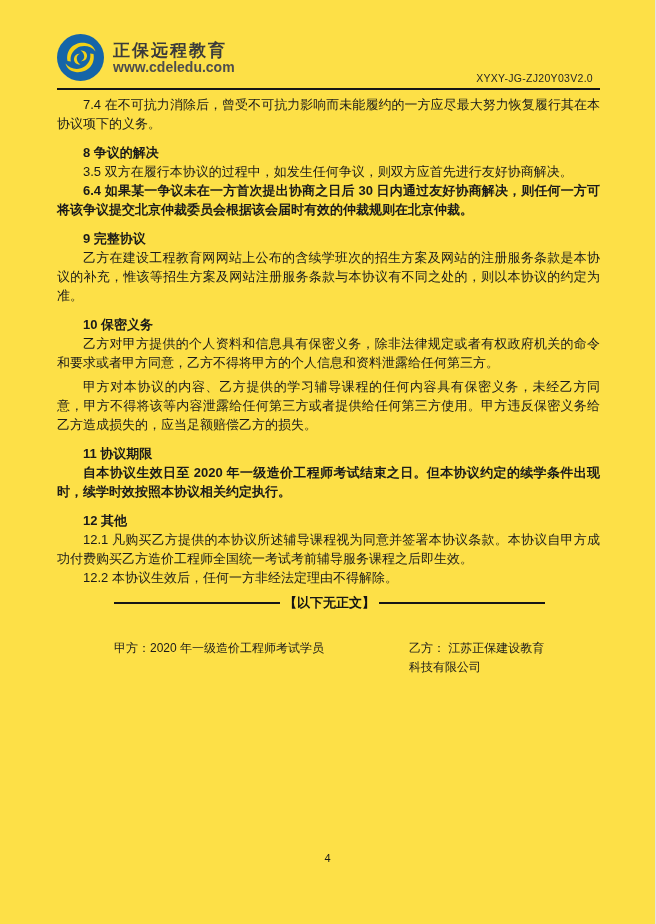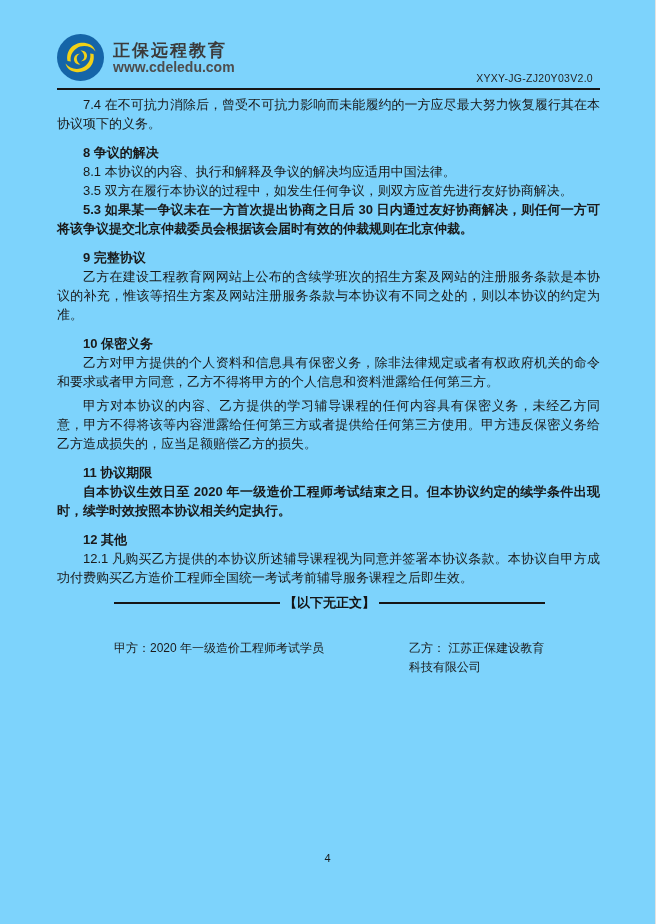--- a/index.html
+++ b/index.html
@@ -4,21 +4,21 @@
 <style>
   html, body { margin: 0; padding: 0; background: #ffffff; }
   body {
     font-family: "Liberation Sans", "DejaVu Sans", sans-serif;
     color: #1a1a1a;
   }
   .page {
     position: relative;
     width: 656px;
     height: 924px;
-    background: #7dd3fc;
+    background: #fde047;
     box-sizing: border-box;
     border-right: 1px solid #e2e2e2;
     overflow: hidden;
   }
   
   .header {
     position: relative;
     padding: 34px 55px 0 57px;
     height: 52px;
   }
@@ -125,32 +125,32 @@
     </div>
     <div class="doc-code">XYXY-JG-ZJ20Y03V2.0</div>
   </div>
 
   <div class="header-rule"></div>
 
   <div class="contract-body">
     <div>
         <p class="para">7.4 在不可抗力消除后，曾受不可抗力影响而未能履约的一方应尽最大努力恢复履行其在本协议项下的义务。</p>
         <p class="heading">8 争议的解决</p>
-        <p class="para">8.1 本协议的内容、执行和解释及争议的解决均应适用中国法律。</p>
         <p class="para">3.5 双方在履行本协议的过程中，如发生任何争议，则双方应首先进行友好协商解决。</p>
-        <p class="para-bold">5.3 如果某一争议未在一方首次提出协商之日后 30 日内通过友好协商解决，则任何一方可将该争议提交北京仲裁委员会根据该会届时有效的仲裁规则在北京仲裁。</p>
+        <p class="para-bold">6.4 如果某一争议未在一方首次提出协商之日后 30 日内通过友好协商解决，则任何一方可将该争议提交北京仲裁委员会根据该会届时有效的仲裁规则在北京仲裁。</p>
         <p class="heading">9 完整协议</p>
         <p class="para">乙方在建设工程教育网网站上公布的含续学班次的招生方案及网站的注册服务条款是本协议的补充，惟该等招生方案及网站注册服务条款与本协议有不同之处的，则以本协议的约定为准。</p>
         <p class="heading">10 保密义务</p>
         <p class="para">乙方对甲方提供的个人资料和信息具有保密义务，除非法律规定或者有权政府机关的命令和要求或者甲方同意，乙方不得将甲方的个人信息和资料泄露给任何第三方。</p>
         <p class="para-spaced">甲方对本协议的内容、乙方提供的学习辅导课程的任何内容具有保密义务，未经乙方同意，甲方不得将该等内容泄露给任何第三方或者提供给任何第三方使用。甲方违反保密义务给乙方造成损失的，应当足额赔偿乙方的损失。</p>
         <p class="heading">11 协议期限</p>
         <p class="para-bold">自本协议生效日至 2020 年一级造价工程师考试结束之日。但本协议约定的续学条件出现时，续学时效按照本协议相关约定执行。</p>
         <p class="heading">12 其他</p>
         <p class="para">12.1 凡购买乙方提供的本协议所述辅导课程视为同意并签署本协议条款。本协议自甲方成功付费购买乙方造价工程师全国统一考试考前辅导服务课程之后即生效。</p>
+        <p class="para">12.2 本协议生效后，任何一方非经法定理由不得解除。</p>
       </div>
 
     <div class="separator">
       <span class="dash-line"></span>
       <span class="sep-label">【以下无正文】</span>
       <span class="dash-line"></span>
     </div>
 
     <div class="signature-row">
       <span class="party-a">甲方：2020 年一级造价工程师考试学员</span>

